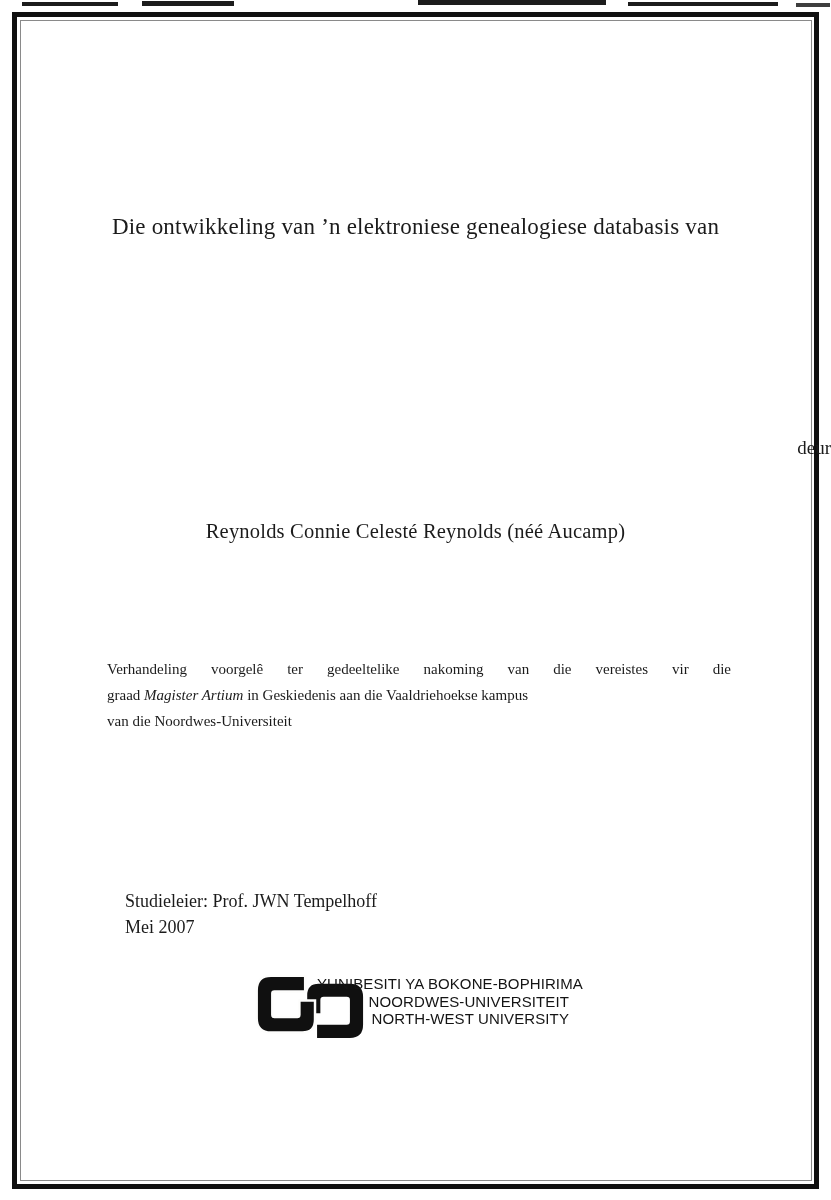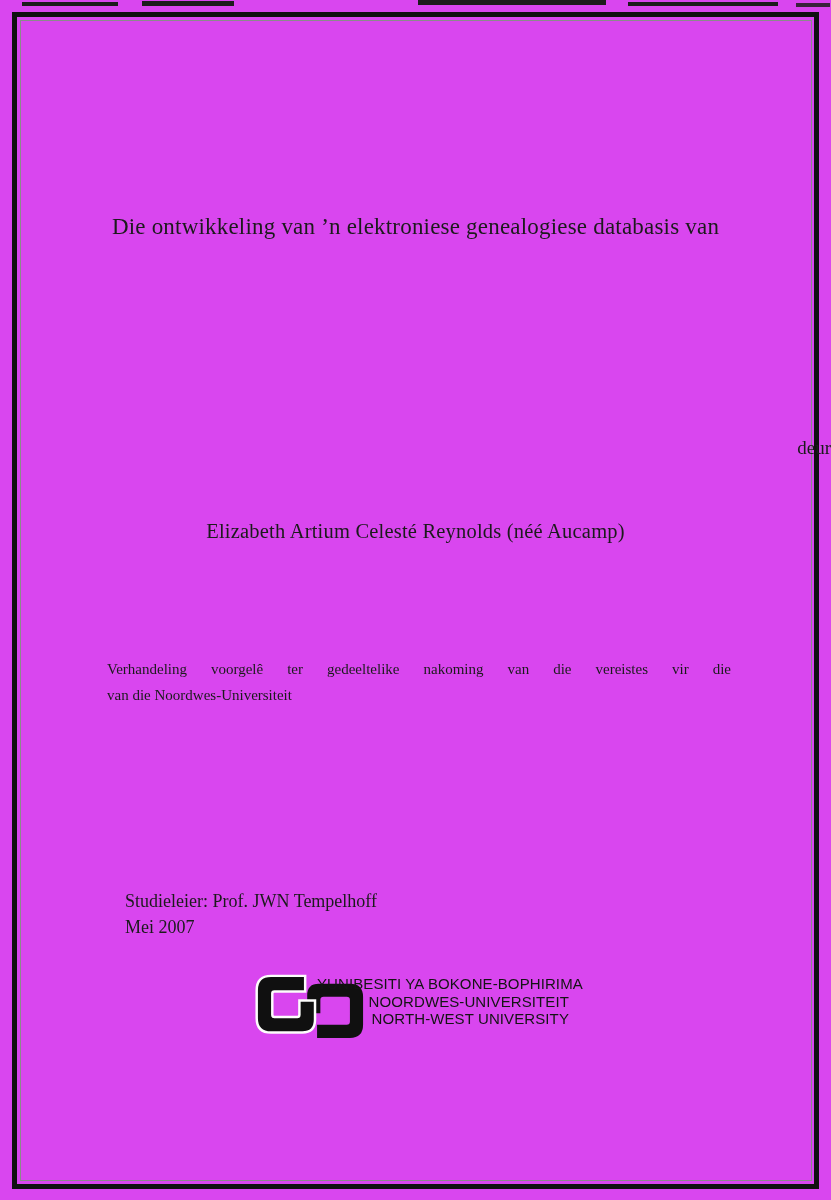--- a/index.html
+++ b/index.html
@@ -5,21 +5,21 @@
   html, body {
     margin: 0;
     padding: 0;
     background: #e8e8e8;
   }
   .page {
     position: relative;
     width: 831px;
     height: 1200px;
     margin: 0 auto;
-    background: #d946ef;
+    background: #ffffff;
     overflow: hidden;
     font-family: "Liberation Serif", "DejaVu Serif", serif;
     color: #1b1b1b;
   }
   
   .frame-outer {
     position: absolute;
     left: 12px; top: 12px; right: 12px; bottom: 11px;
     border: 5px solid #101010;
     pointer-events: none;
@@ -120,24 +120,25 @@
 
   <div class="frame-outer"></div>
   <div class="frame-inner"></div>
 
   <div class="thesis-title">
     <div>Die ontwikkeling van ’n elektroniese genealogiese databasis van</div>
   </div>
 
   <div class="byline">deur</div>
 
-  <div class="author">Elizabeth Artium Celesté Reynolds (néé Aucamp)</div>
+  <div class="author">Reynolds Connie Celesté Reynolds (néé Aucamp)</div>
 
   <div class="statement">
     <div class="justified">Verhandeling voorgelê ter gedeeltelike nakoming van die vereistes vir die</div>
+    <div><span>graad </span><em>Magister Artium</em><span> in Geskiedenis aan die Vaaldriehoekse kampus</span></div>
     <div>van die Noordwes-Universiteit</div>
   </div>
 
   <div class="supervisor-block">
     <div>Studieleier: Prof. JWN Tempelhoff</div>
     <div>Mei 2007</div>
   </div>
 
   <div class="logo-row">
     <svg class="logo-mark" viewBox="0 0 140 86" xmlns="http://www.w3.org/2000/svg" aria-hidden="true">

